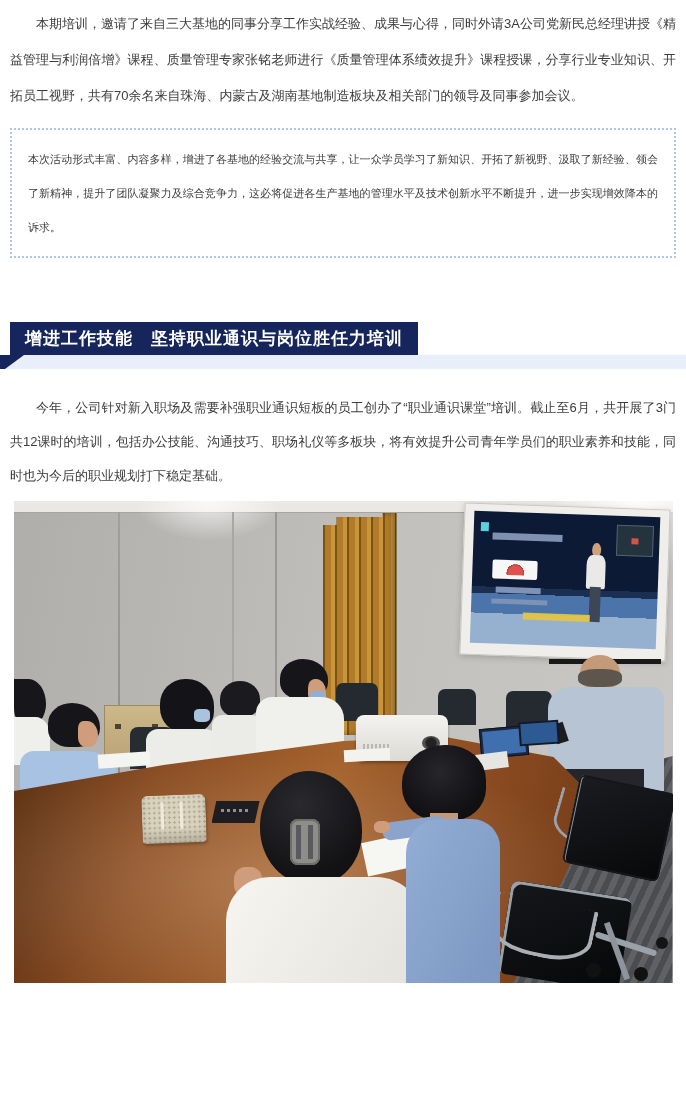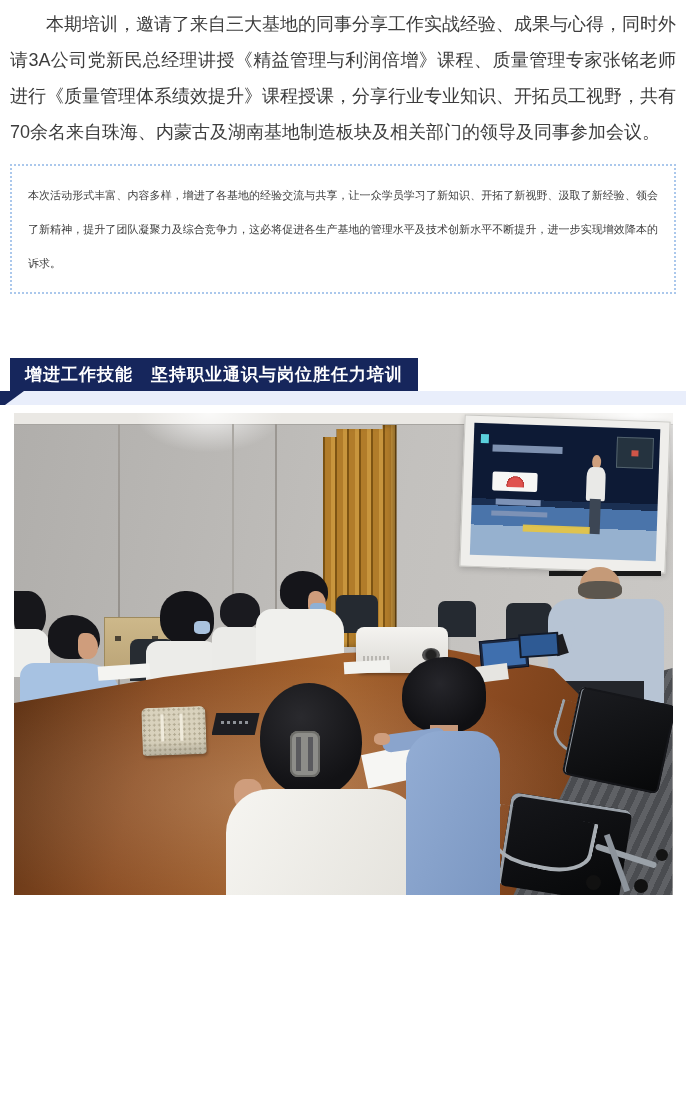--- a/index.html
+++ b/index.html
@@ -1,18 +1,18 @@
 <!DOCTYPE html>
 <html><head>
 <meta charset="utf-8">
 <style>
   html,body{margin:0;padding:0;background:#ffffff;}
   body{width:686px;height:1098px;overflow:hidden;
        font-family:"Liberation Sans","DejaVu Sans",sans-serif;}
-  .para{font-size:18px;line-height:36px;color:#3c3c3c;margin:0 10px;
+  .para{font-size:13px;line-height:36px;color:#3c3c3c;margin:0 10px;
         text-indent:2em;text-align:justify;}
   .para.first{margin-top:6px;}
   .quote-box{margin:14px 10px 0;border:2px dotted #abc8ec;padding:12px 16px;
         font-size:11px;line-height:34px;color:#3c3c3c;text-align:justify;}
   .banner{position:relative;height:47px;margin-top:64px;padding-left:11px;}
   .banner-bar{position:absolute;left:10px;top:0;height:33px;line-height:33px;
         padding:0 15px;background:#16265c;color:#ffffff;font-weight:bold;
         font-size:17px;letter-spacing:1px;white-space:nowrap;}
   .banner-fold{position:absolute;left:0;top:33px;width:26px;height:14px;background:#16265c;}
   .banner-strip{position:absolute;left:0;right:0;top:33px;height:14px;background:#e9eefb;
@@ -31,20 +31,21 @@
   <p class="para first">本期培训，邀请了来自三大基地的同事分享工作实战经验、成果与心得，同时外请3A公司党新民总经理讲授《精益管理与利润倍增》课程、质量管理专家张铭老师进行《质量管理体系绩效提升》课程授课，分享行业专业知识、开拓员工视野，共有70余名来自珠海、内蒙古及湖南基地制造板块及相关部门的领导及同事参加会议。</p>
 
   <div class="quote-box">本次活动形式丰富、内容多样，增进了各基地的经验交流与共享，让一众学员学习了新知识、开拓了新视野、汲取了新经验、领会了新精神，提升了团队凝聚力及综合竞争力，这必将促进各生产基地的管理水平及技术创新水平不断提升，进一步实现增效降本的诉求。</div>
 
   <div class="banner">
     <div class="banner-bar">增进工作技能　坚持职业通识与岗位胜任力培训</div>
     <div class="banner-fold"></div>
     <div class="banner-strip"></div>
   </div>
 
+  <p class="para second">今年，公司针对新入职场及需要补强职业通识短板的员工创办了“职业通识课堂”培训。截止至6月，共开展了3门共12课时的培训，包括办公技能、沟通技巧、职场礼仪等多板块，将有效提升公司青年学员们的职业素养和技能，同时也为今后的职业规划打下稳定基础。</p>
 
   <figure>
     <div class="photo">
 
       <div class="a" style="left:0;top:0;width:659px;height:11px;background:#eae8e4;border-bottom:1px solid #a7a5a1;"></div>
       <div class="a" style="left:120px;top:0;width:150px;height:40px;background:radial-gradient(ellipse at 50% 0,rgba(255,255,255,.75),transparent 70%);"></div>
       <div class="a" style="left:540px;top:0;width:119px;height:70px;background:radial-gradient(ellipse at 70% 0,rgba(255,255,255,.9),transparent 75%);"></div>
       <div class="a" style="left:104px;top:11px;width:2px;height:270px;background:linear-gradient(#a39f9a,#8f8b86);"></div>
       <div class="a" style="left:218px;top:11px;width:2px;height:225px;background:#aaa7a2;"></div>
       <div class="a" style="left:261px;top:11px;width:2px;height:200px;background:#9b9792;"></div>

